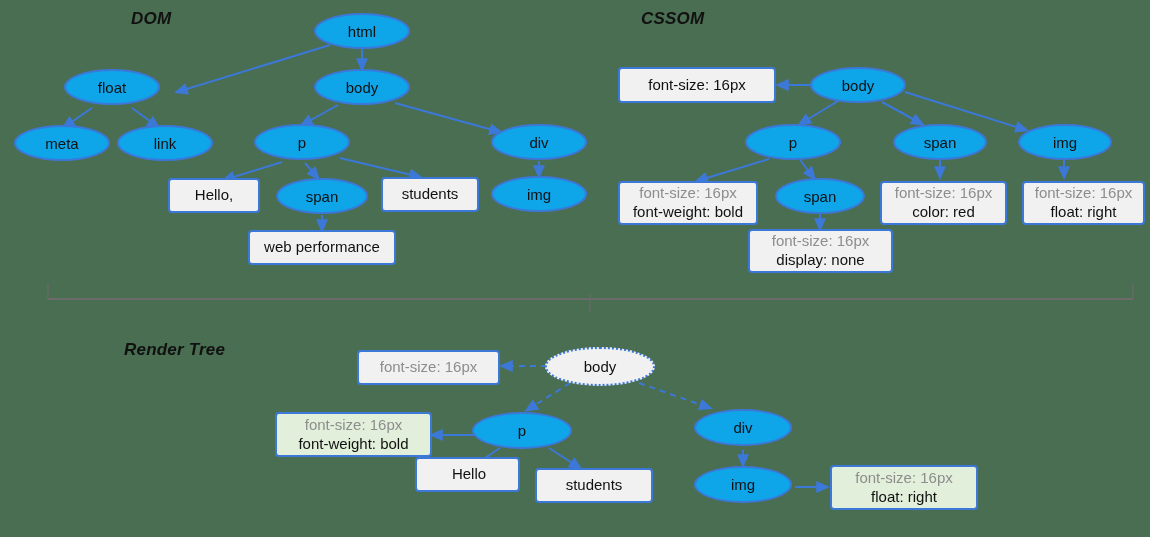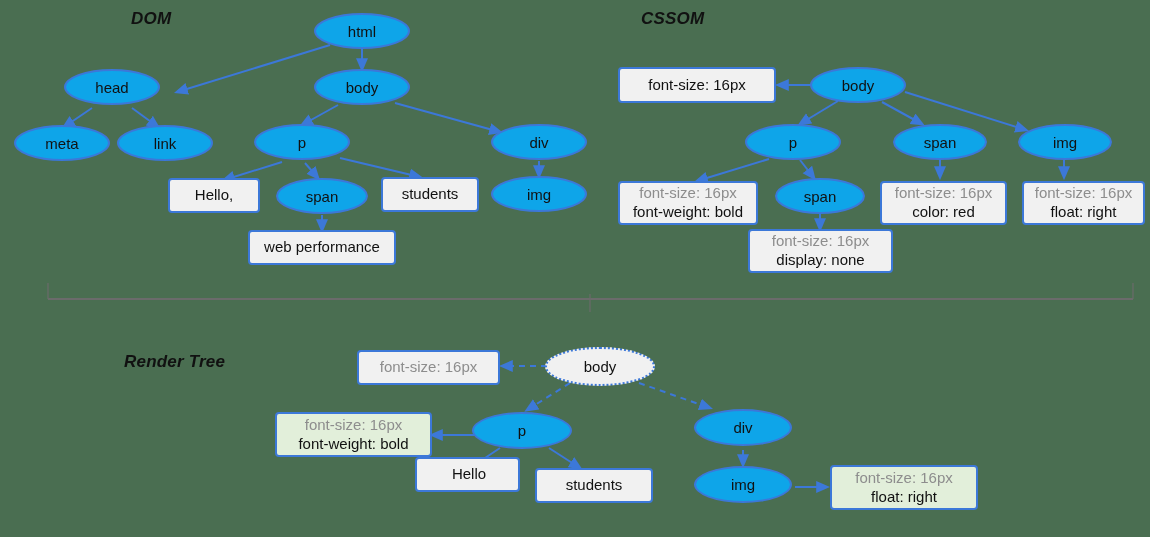--- a/index.html
+++ b/index.html
@@ -129,24 +129,24 @@
 
   <svg class="layer divider-wrap" viewBox="0 0 1150 537">
     <line x1="48" y1="299" x2="1133" y2="299" stroke="#6b6b6b" stroke-width="2"></line>
     <line x1="48" y1="283" x2="48" y2="299" stroke="#6b6b6b" stroke-width="1.2"></line>
     <line x1="590" y1="294" x2="590" y2="312" stroke="#6b6b6b" stroke-width="1.2"></line>
     <line x1="1133" y1="283" x2="1133" y2="299" stroke="#6b6b6b" stroke-width="1.2"></line>
   </svg>
 
   <div class="section-title" style="left:131px; top:9px;">DOM</div>
   <div class="section-title" style="left:641px; top:9px;">CSSOM</div>
-  <div class="section-title" style="left:124px; top:352px;">Render Tree</div>
+  <div class="section-title" style="left:124px; top:340px;">Render Tree</div>
 
   <div class="node" style="left:314px; top:13px; width:96px; height:36px;">html</div>
-  <div class="node" style="left:64px; top:69px; width:96px; height:36px;">head</div>
+  <div class="node" style="left:64px; top:69px; width:96px; height:36px;">float</div>
   <div class="node" style="left:314px; top:69px; width:96px; height:36px;">body</div>
   <div class="node" style="left:14px; top:125px; width:96px; height:36px;">meta</div>
   <div class="node" style="left:117px; top:125px; width:96px; height:36px;">link</div>
   <div class="node" style="left:254px; top:124px; width:96px; height:36px;">p</div>
   <div class="node" style="left:491px; top:124px; width:96px; height:36px;">div</div>
   <div class="node" style="left:276px; top:178px; width:92px; height:36px;">span</div>
   <div class="node" style="left:491px; top:176px; width:96px; height:36px;">img</div>
 
   <div class="box" style="left:168px; top:178px; width:92px; height:35px;justify-content:center;">
     <span>Hello,</span>

